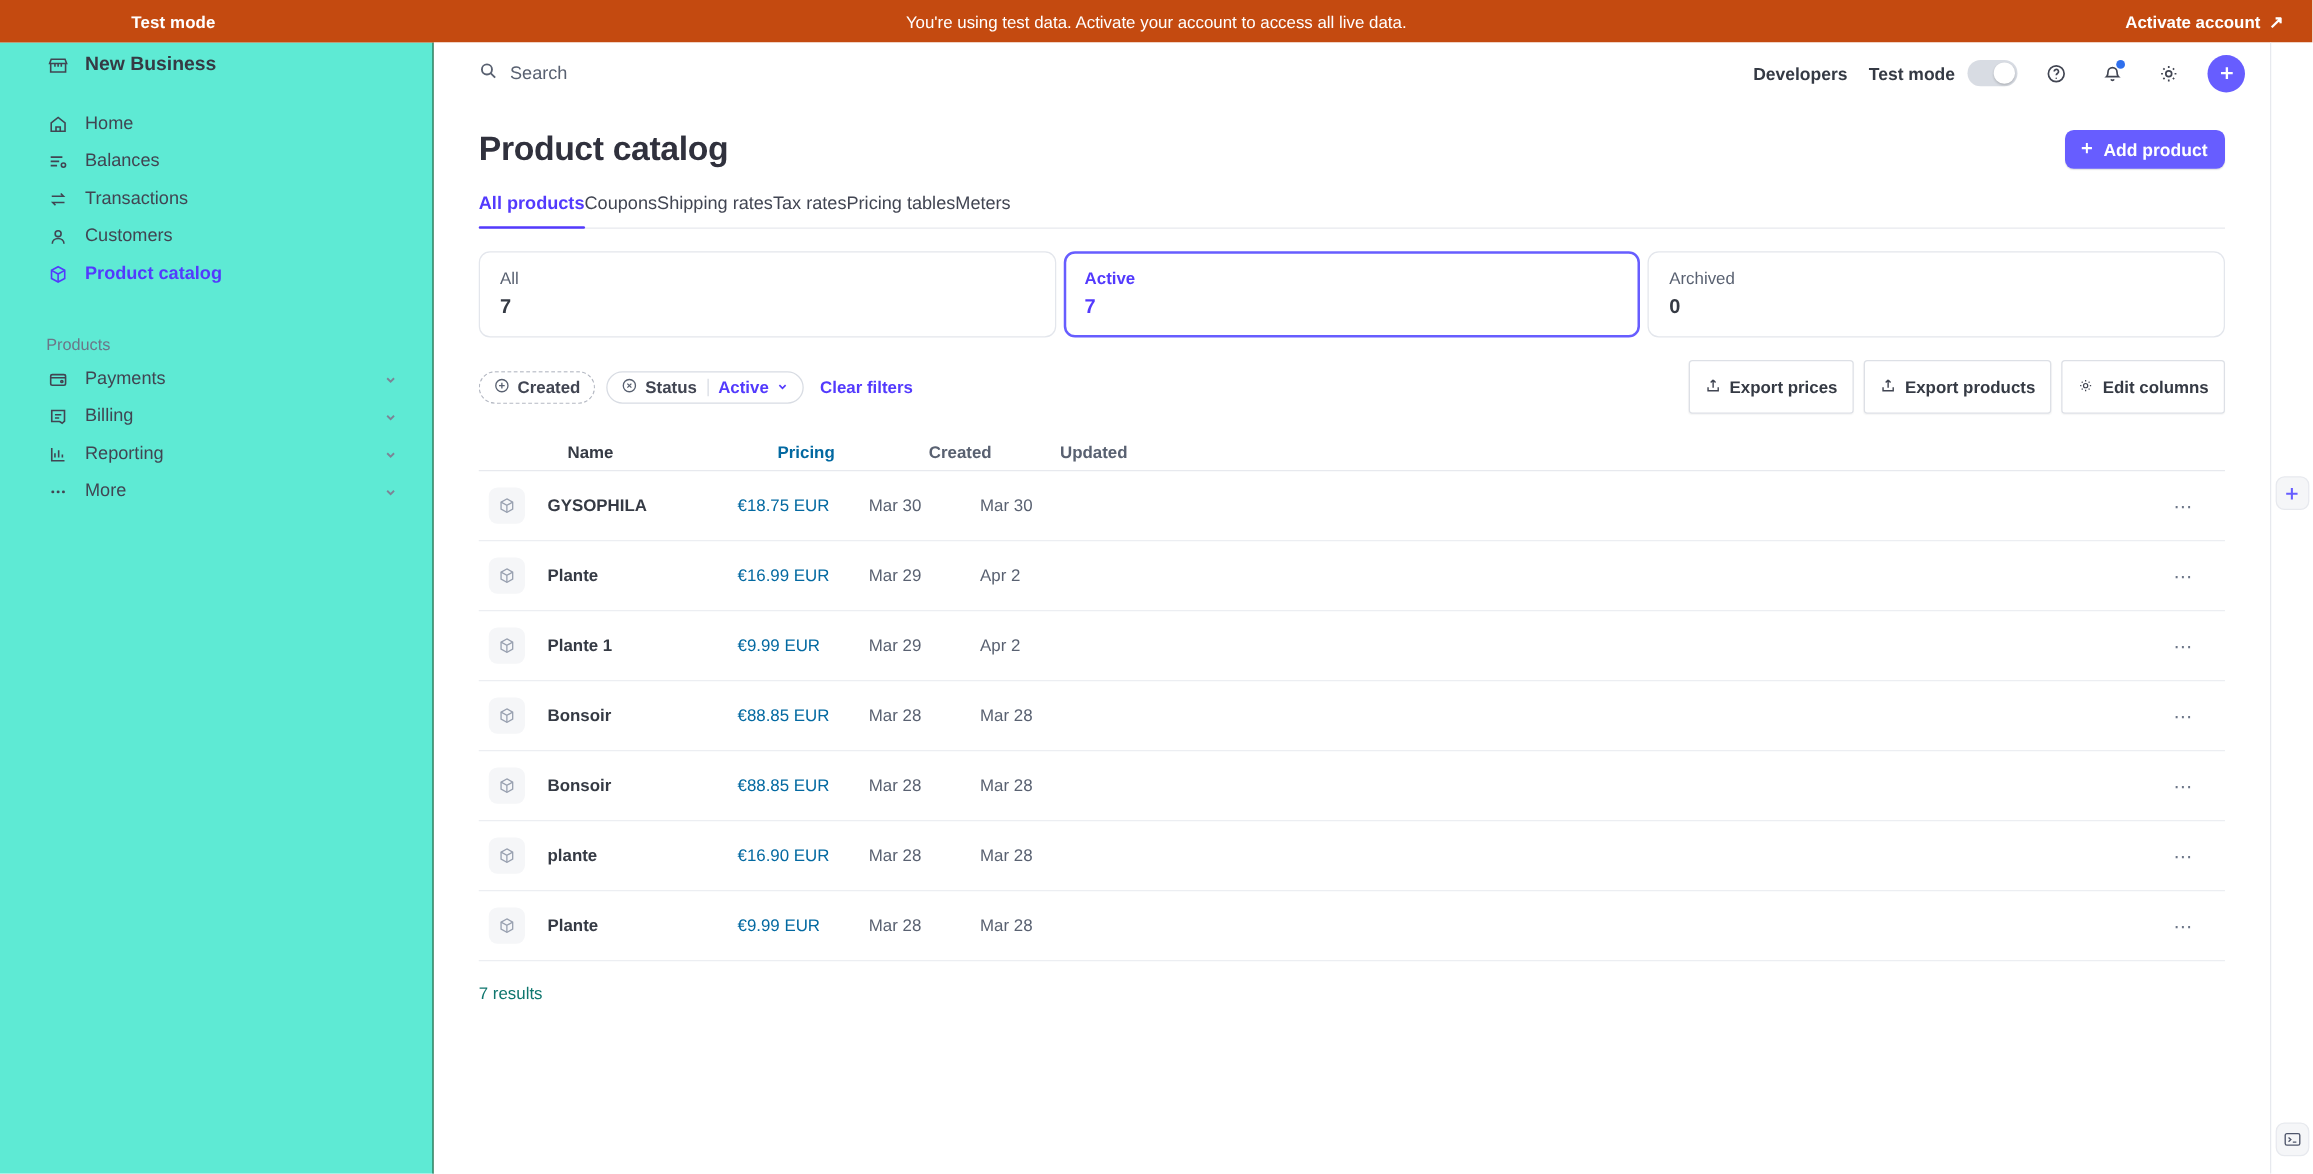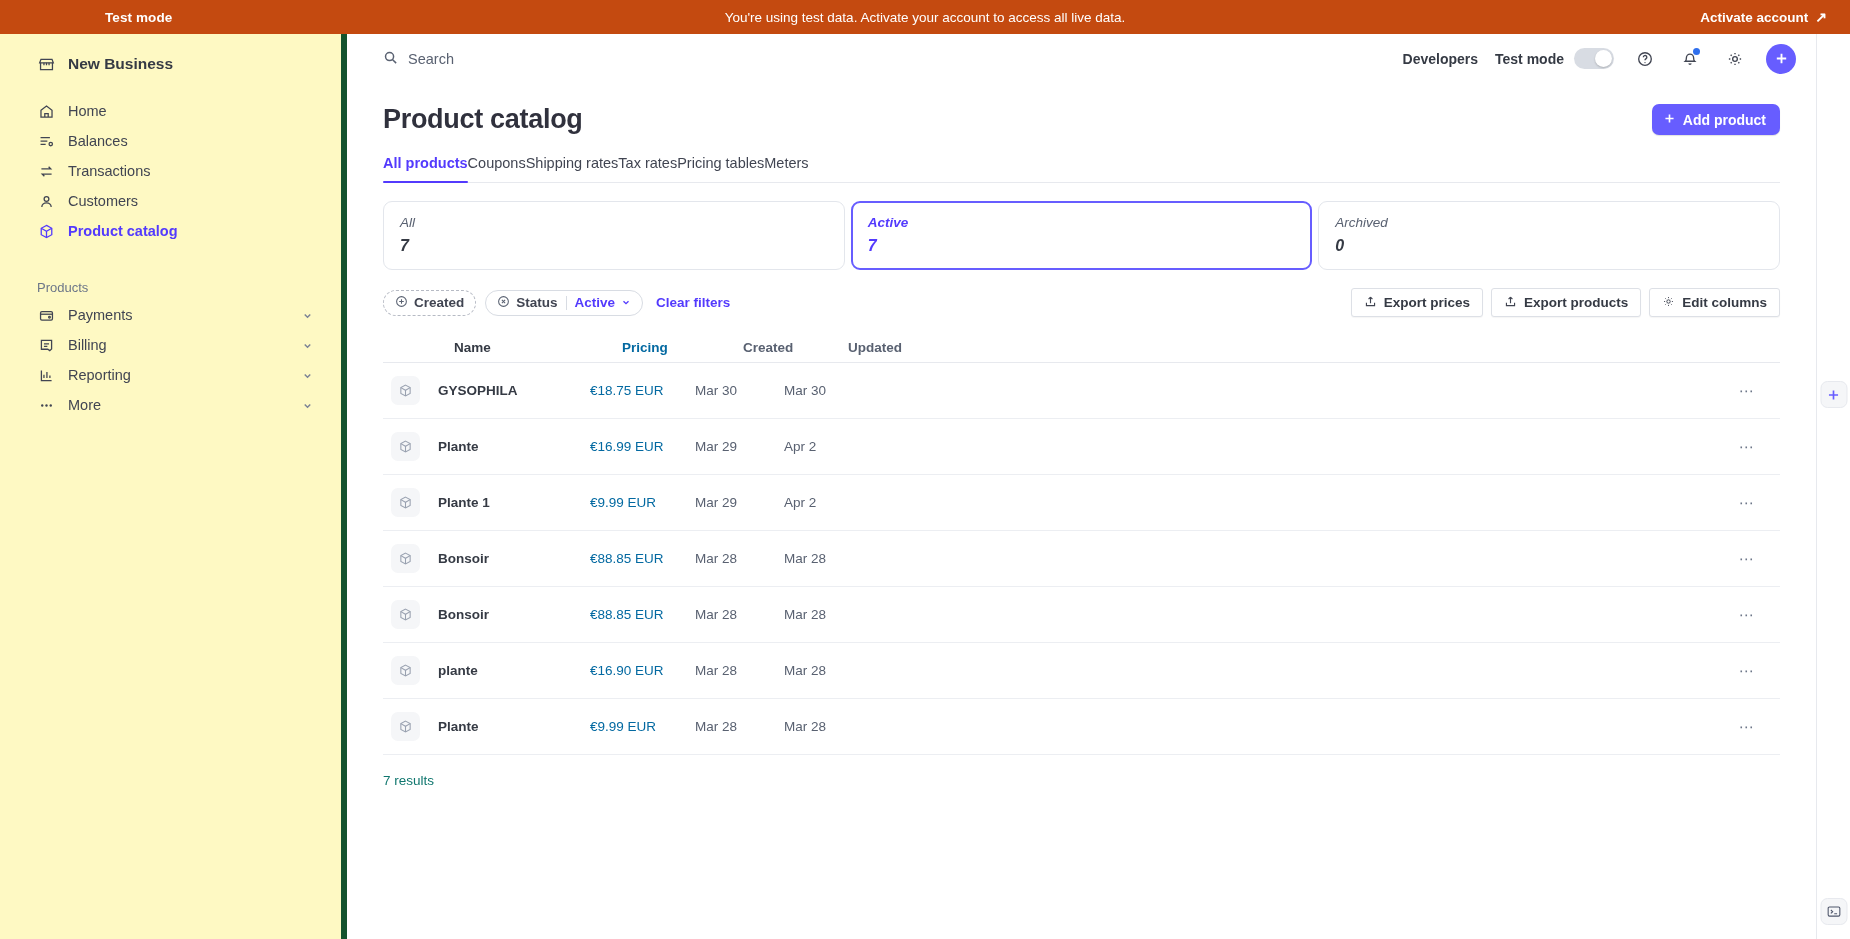--- a/index.html
+++ b/index.html
@@ -47,23 +47,22 @@
   }
   .arrow-ne { font-size: 14px; line-height: 1; }
 
   
   .shell { display: flex; height: 905px; width: 1850px; }
 
   
   .sidebar {
     width: 347px;
     min-width: 347px;
-    background: #fef9c3;
-    border-right: 6px solid #14532d;
-    padding-top: 12px;
+    background: #5eead4;
+    border-right: 1px solid #14532d;
   }
   .biz {
     display: flex;
     align-items: center;
     gap: 13px;
     padding: 9px 0 9px 23px;
     margin: 0 14px;
     border-radius: 7px;
     cursor: pointer;
   }
@@ -212,21 +211,20 @@
 
   .cards { display: flex; gap: 6px; margin-top: 18px; }
   .card {
     flex: 1;
     border: 1px solid #e3e6ec;
     border-radius: 9px;
     padding: 13px 16px 14px 16px;
     cursor: pointer;
     background: #fff;
     min-height: 60px;
-    font-style: italic;
   }
   .card.selected {
     border: 2px solid #675dff;
     padding: 12px 15px 13px 15px;
   }
   .card-label { font-size: 13.5px; color: #596171; }
   .card.selected .card-label { color: #533afd; font-weight: 700; }
   .card-value { font-size: 16px; font-weight: 700; color: #353a44; margin-top: 7px; }
   .card.selected .card-value { color: #533afd; }
 
@@ -260,21 +258,21 @@
     font-weight: 700;
     color: #533afd;
     cursor: pointer;
     margin-left: 4px;
   }
   .filters-right { display: flex; align-items: center; gap: 8px; }
   .btn-sec {
     display: flex;
     align-items: center;
     gap: 7px;
-    height: 29px;
+    height: 43px;
     padding: 0 12px;
     border: 1px solid #dde0e6;
     border-radius: 3px;
     background: #fff;
     font-size: 13.5px;
     font-weight: 700;
     color: #353a44;
     cursor: pointer;
     font-family: inherit;
     box-shadow: 0 1px 1px rgba(0,0,0,.04);

